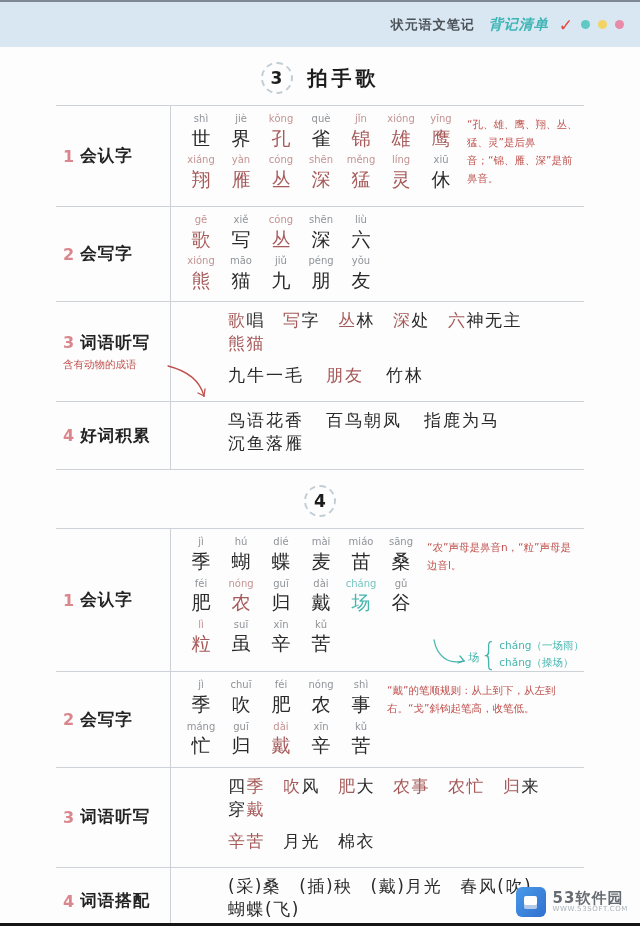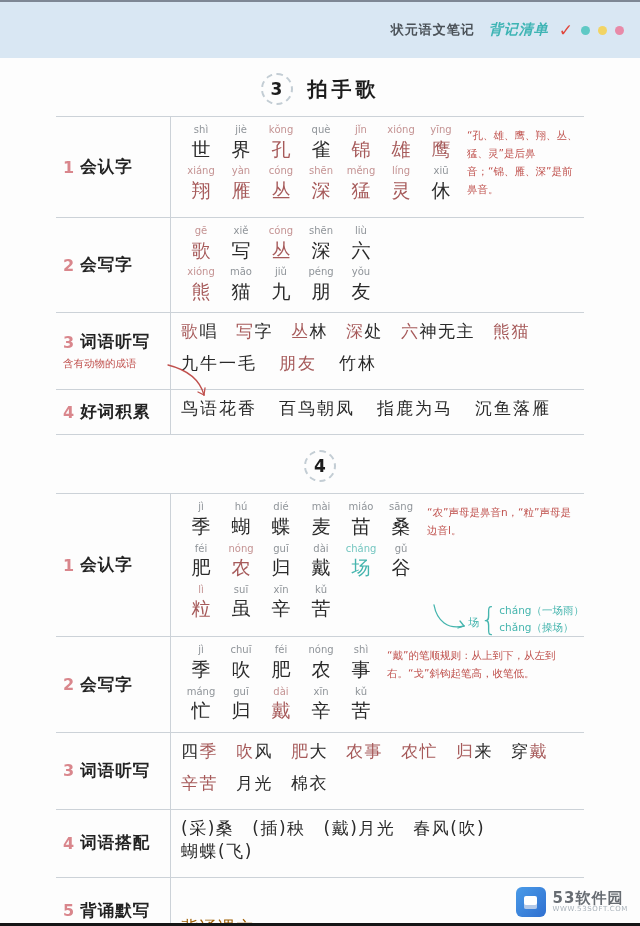--- a/index.html
+++ b/index.html
@@ -1,21 +1,21 @@
 <!DOCTYPE html>
 <html><head>
 <meta charset="utf-8">
 <style>
   html,body{margin:0;padding:0;}
   body{
     width:640px;height:926px;position:relative;overflow:hidden;
     background:#fdfdfd;font-family:"DejaVu Sans","Liberation Sans",sans-serif;
   }
   .top-edge{height:2px;background:#7e8794;}
-  .topband{height:56px;background:#d9e7f3;display:flex;align-items:center;justify-content:flex-end;padding-right:16px;gap:8px;}
+  .topband{height:45px;background:#d9e7f3;display:flex;align-items:center;justify-content:flex-end;padding-right:16px;gap:8px;}
   .brand{font-size:13px;font-weight:bold;color:#4b5258;letter-spacing:1px;}
   .tagline{font-size:14px;font-weight:bold;font-style:italic;color:#3eb4b4;letter-spacing:1px;margin-left:6px;}
   .check{color:#e0473c;font-size:17px;font-weight:bold;font-style:italic;margin-left:2px;}
   .dot{width:9px;height:9px;border-radius:50%;display:inline-block;}
 
   .lesson-title{display:flex;align-items:center;justify-content:center;margin:15px 0 11px;}
   .num-circle{width:32px;height:32px;border:2px dashed #c3cdd4;border-radius:50%;display:flex;align-items:center;justify-content:center;font-size:17px;font-weight:bold;color:#1c1c1c;box-sizing:border-box;}
   .lesson-name{font-size:20px;font-weight:bold;color:#1c1c1c;margin-left:15px;letter-spacing:4px;}
 
   .table{margin:0 auto;width:528px;border-top:1px solid #ccd2d8;}
@@ -32,21 +32,21 @@
   .cblock.grow{flex:1;}
   .char-line{display:flex;margin-bottom:4px;}
   .char-cell{width:40px;text-align:center;}
   .pinyin{font-size:10px;line-height:1.25;display:block;}
   .hanzi{font-size:19px;line-height:1.3;display:block;}
   .ck{color:#2a2a2a;} .cr{color:#a65a5a;} .ct{color:#45b5ae;}
   .pk{color:#8f9499;} .pr{color:#c49393;} .pt{color:#74c6c0;}
 
   .note{flex:1;font-size:10.5px;line-height:1.7;color:#bf504c;padding:3px 2px 0 6px;}
 
-  .word-line{display:flex;flex-wrap:wrap;margin-bottom:9px;font-size:17px;align-items:baseline;}
+  .word-line{display:flex;flex-wrap:wrap;margin-bottom:9px;font-size:17px;align-items:baseline;margin-left:47px;}
   .word{margin-right:18px;letter-spacing:1.5px;white-space:nowrap;}
   .word-line.hand .word{margin-right:22px;letter-spacing:2px;}
   .plain-text{font-size:17px;color:#a16207;letter-spacing:1.5px;padding-top:3px;margin-top:28px;}
 
   .teal-note{position:absolute;right:0;bottom:1px;display:flex;align-items:center;color:#45b5ae;}
   .tn-char{font-size:11px;margin:8px 1px 0 0;}
   .tn-brace{font-size:27px;font-weight:300;line-height:1;transform:scaleY(1.2);margin-right:2px;}
   .tn-opts{display:flex;flex-direction:column;font-size:10.5px;line-height:1.6;}
 
   .page-circle{width:38px;height:38px;border:2px dashed #d4dade;border-radius:50%;display:flex;align-items:center;justify-content:center;margin:13px auto 0;font-size:14px;color:#4e5459;box-sizing:border-box;}

